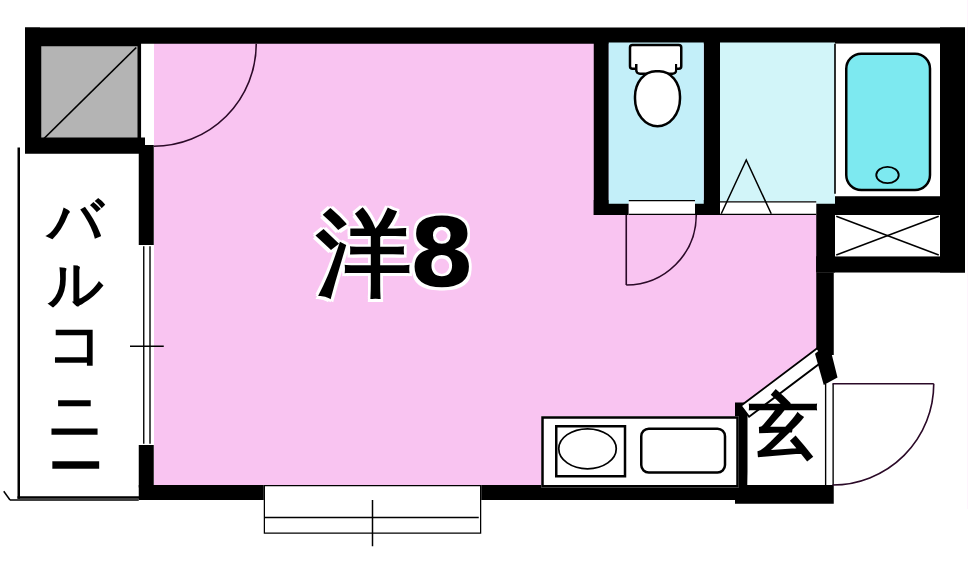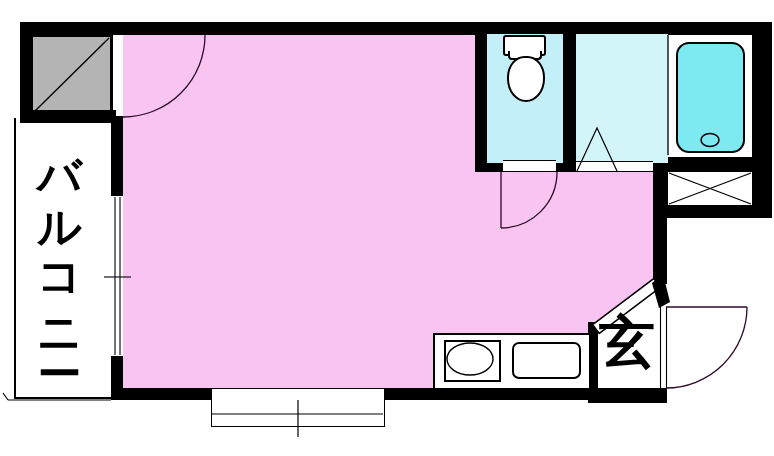--- a/index.html
+++ b/index.html
@@ -121,15 +121,16 @@
     <line x1="666" y1="307" x2="747" y2="307" stroke="#2b0a28" stroke-width="1.3"></line>
     <path d="M 747 307 A 81 81 0 0 1 666 388" fill="none" stroke="#2b0a28" stroke-width="1.3"></path>
 
     <ellipse cx="470" cy="359" rx="23" ry="16" fill="#ffffff" stroke="#000" stroke-width="1.4"></ellipse>
 
     <line x1="212" y1="414" x2="383" y2="414" stroke="#000" stroke-width="1.2"></line>
     <line x1="298" y1="400" x2="298" y2="437" stroke="#000" stroke-width="1.2"></line>
   </svg>
 
   <div class="label label-balcony">バルコニー</div>
+  <div class="label label-main">洋8</div>
   <div class="label label-entrance">玄</div>
 
 </div>
 
 </body></html>

